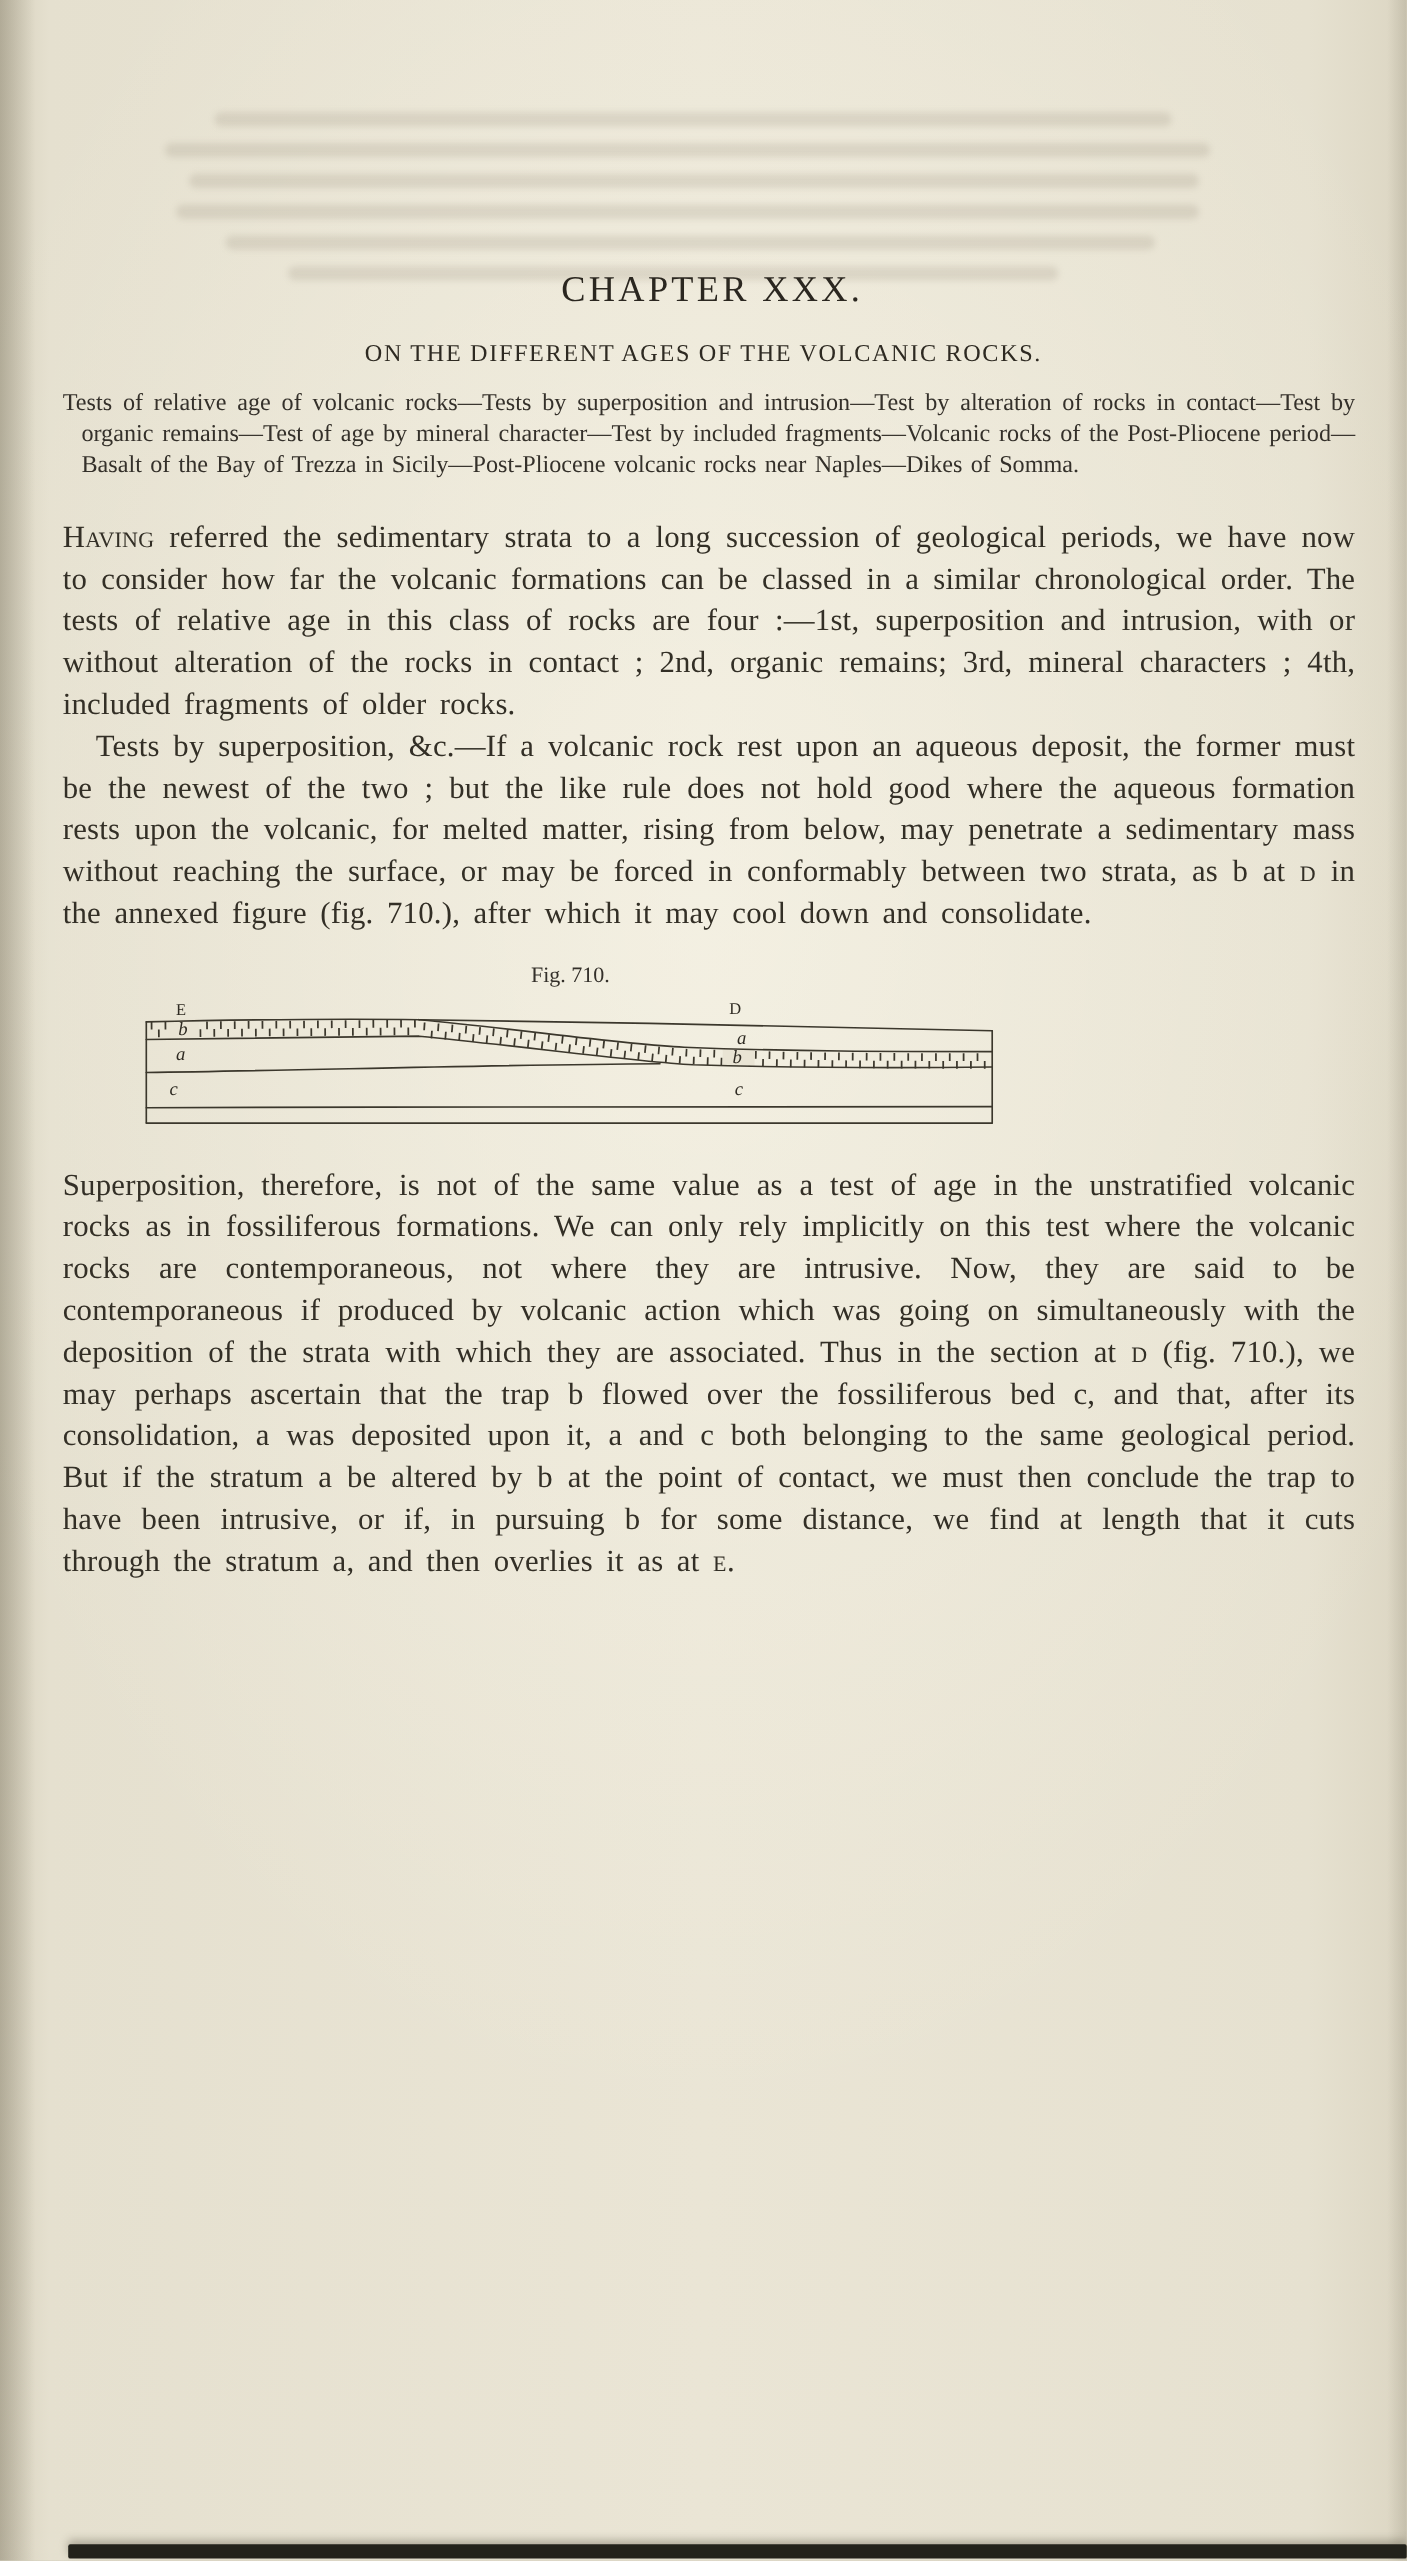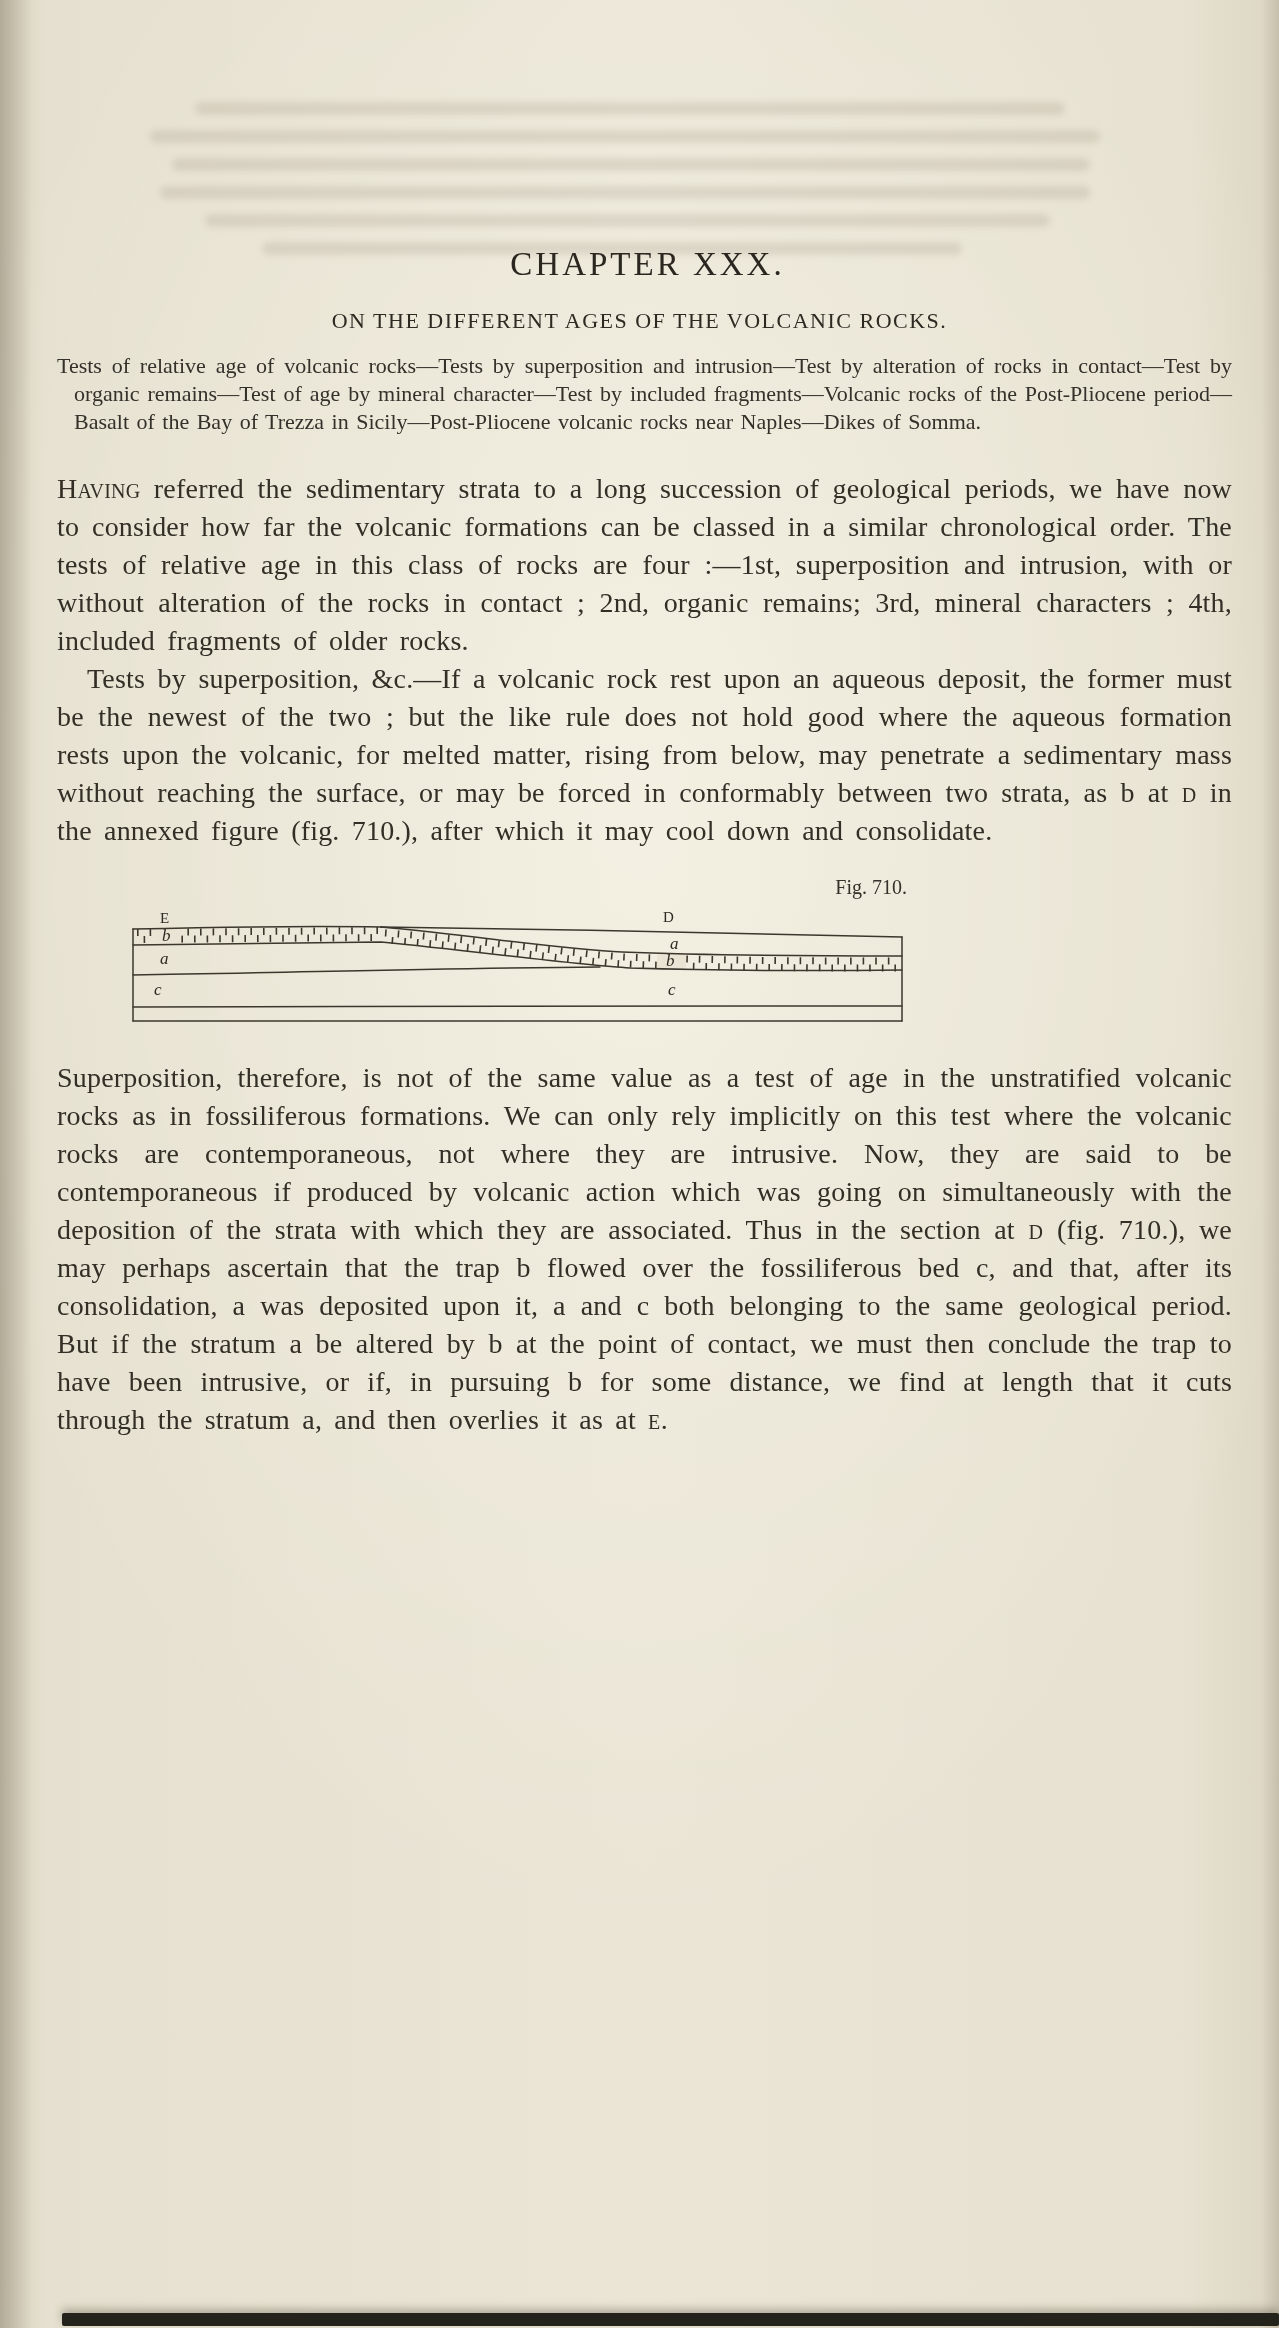--- a/index.html
+++ b/index.html
@@ -34,21 +34,21 @@
     font-size:22px;line-height:28px;text-align:justify;word-spacing:2px;
     padding-left:17px;text-indent:-17px;margin:0 0 34px 0;color:#34302a;
   }
   p.body{font-size:28px;line-height:38px;text-align:justify;word-spacing:5px;letter-spacing:0.2px;margin:0;}
   p.indent{text-indent:30px;}
   .i{}
   .sc{font-variant:small-caps;}
   .smcap{font-variant:small-caps;text-transform:lowercase;letter-spacing:0.5px;}
   
   figure.fig{margin:26px 0 32px 73px;width:777px;padding:0;}
-  figcaption{font-size:20px;text-align:right;margin-bottom:12px;color:#34302a;}
+  figcaption{font-size:20px;text-align:center;margin-bottom:12px;color:#34302a;}
   .fig svg{display:block;}
   .figtext{font-family:"Liberation Serif","DejaVu Serif",serif;fill:#2f2b23;}
   .figtext .lab{font-style:italic;font-size:17px;}
   .figtext .cap{font-size:15px;letter-spacing:1px;}
   
   .edge-left{position:absolute;left:0;top:0;bottom:0;width:32px;
     background:linear-gradient(90deg,rgba(92,85,66,0.30),rgba(92,85,66,0));pointer-events:none;}
   .edge-right{position:absolute;right:0;top:0;bottom:0;width:18px;
     background:linear-gradient(270deg,rgba(92,85,66,0.18),rgba(92,85,66,0));pointer-events:none;}
   .edge-bottom{position:absolute;left:62px;right:0;bottom:2px;height:13px;background:#23221b;border-radius:2px;

